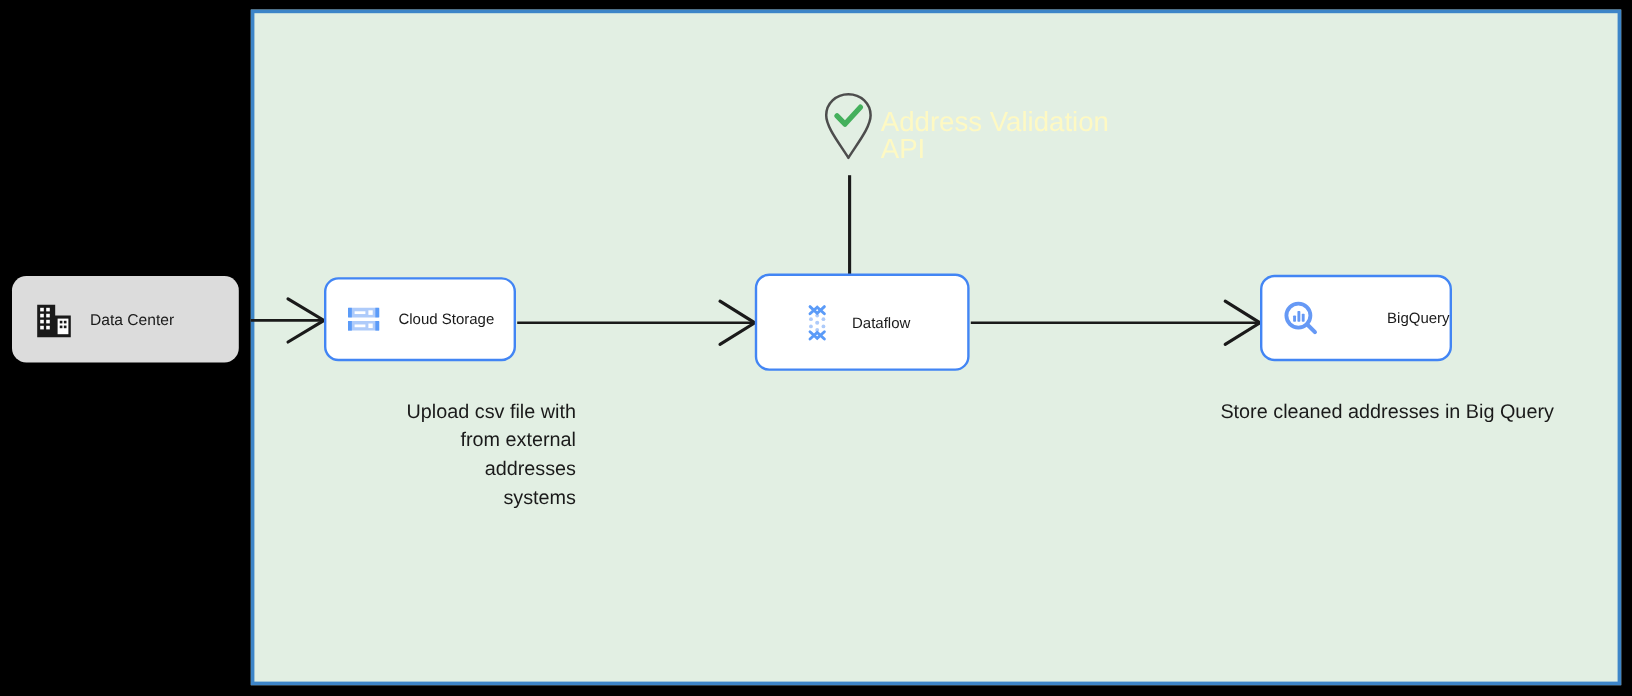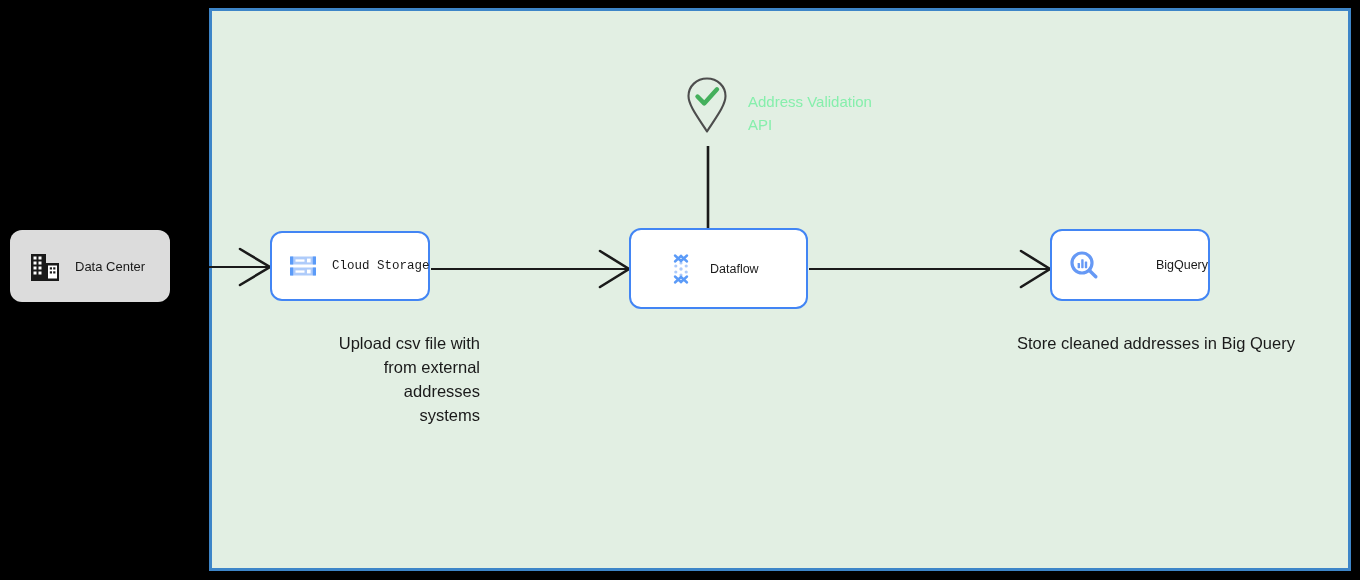--- a/index.html
+++ b/index.html
@@ -27,21 +27,21 @@
     background: #e2efe3;
     border: 3px solid #3d85c8;
     box-sizing: border-box;
   }
 
   
   #data-center-node {
     position: absolute;
     left: 10px;
     top: 230px;
-    width: 160px;
+    width: 189px;
     height: 72px;
     background: #dcdcdc;
     border-radius: 12px;
     display: flex;
     align-items: center;
     box-sizing: border-box;
   }
   #data-center-node .dc-icon {
     margin-left: 19px;
     width: 32px;
@@ -70,21 +70,21 @@
     flex: none;
     display: block;
   }
   .svc-node .svc-label {
     font-size: 12.5px;
     color: #1a1a1a;
     white-space: nowrap;
   }
 
   #node-cloud-storage {
-    left: 270px; top: 231px; width: 160px; height: 70px; font-family: Liberation Mono, monospace;
+    left: 270px; top: 231px; width: 160px; height: 70px;
   }
   #node-cloud-storage .svc-icon { margin-left: 16px; width: 30px; height: 30px; }
   #node-cloud-storage .svc-label { margin-left: 14px; }
 
   #node-dataflow {
     left: 629px; top: 228px; width: 179px; height: 81px; padding-left: 15px;
   }
   #node-dataflow .svc-icon { margin-left: 19px; width: 32px; height: 32px; }
   #node-dataflow .svc-label { margin-left: 13px; }
 
@@ -101,26 +101,26 @@
     top: 76px;
   }
   #addr-validation-group .pin-icon {
     position: absolute;
     left: 0; top: 0;
     width: 46px; height: 58px;
     display: block;
   }
   #addr-validation-group .pin-label {
     position: absolute;
-    left: 64px;
+    left: 50px;
     top: 14px;
     width: 230px;
-    font-size: 15px;
+    font-size: 23px;
     line-height: 23px;
-    color: #86efac;
+    color: #fef9c3;
   }
 
   
   #connectors {
     position: absolute;
     left: 0; top: 0;
     width: 1360px; height: 580px;
     pointer-events: none;
   }
 

